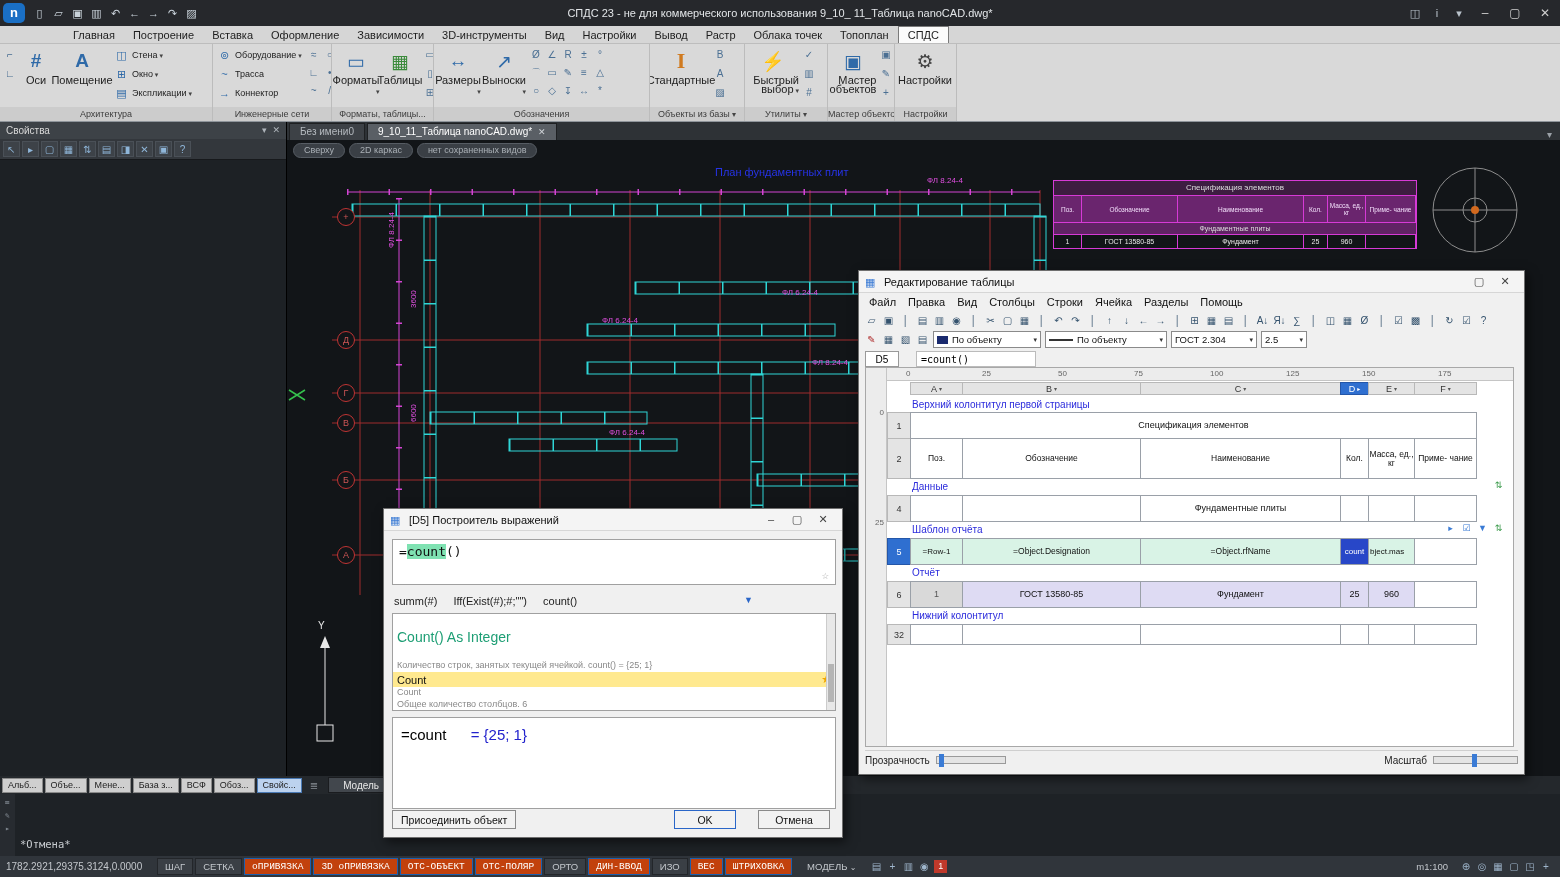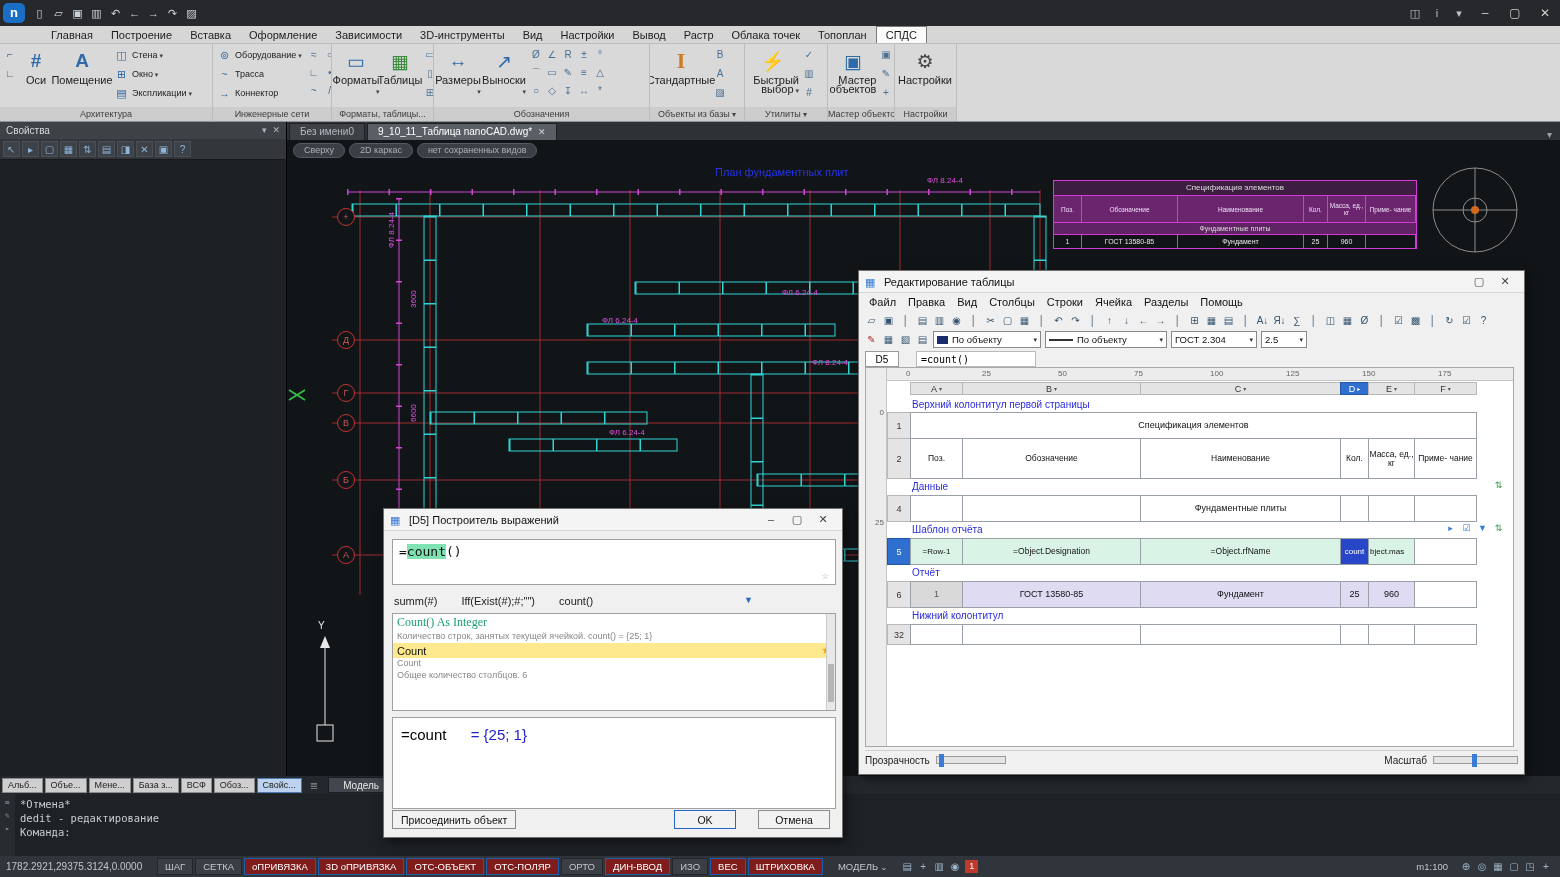--- a/index.html
+++ b/index.html
@@ -13,21 +13,21 @@
   .logo{width:22px;height:20px;margin:0 5px 0 3px;background:#1a6fc4;border-radius:5px;
     color:#fff;font-weight:bold;font-size:13px;text-align:center;line-height:20px;}
   .qicon{width:19px;height:17px;font-size:11px;color:#c9d2da;text-align:center;line-height:17px;cursor:default;}
   .win-title{position:absolute;left:0;right:0;text-align:center;font-size:11px;color:#e2e5e8;pointer-events:none;}
   .tb-right{margin-left:auto;display:flex;align-items:center;}
   .tb-icon{width:22px;text-align:center;font-size:11px;color:#b9c2cb;}
   .wbtn{width:30px;height:26px;line-height:26px;text-align:center;font-size:12px;color:#cfcfcf;}
 
   
   .menubar{position:absolute;left:0;top:26px;right:0;height:18px;background:#d6d6d6;
-    display:flex;align-items:flex-end;padding-left:42px;border-bottom:1px solid #bdbdbd;z-index:5;}
+    display:flex;align-items:flex-end;padding-left:64px;border-bottom:1px solid #bdbdbd;z-index:5;}
   .mtab{padding:1px 9px;font-size:11px;color:#1d1d1d;line-height:14px;white-space:nowrap;}
   .mtab.active{background:#fbfbfb;border:1px solid #7a7a7a;border-bottom:none;}
 
   
   .ribbon{position:absolute;left:0;top:44px;right:0;height:78px;background:#d9d9d9;
     border-bottom:1px solid #8f959b;z-index:5;}
   .rpanel{position:absolute;top:0;height:77px;border-right:1px solid #bcbcbc;}
   .rcap{position:absolute;left:0;right:0;bottom:0;height:14px;background:#cccccc;
     font-size:9px;color:#3c3c3c;text-align:center;line-height:14px;white-space:nowrap;overflow:hidden;}
   .rcap.drop::after{content:" ▾";font-size:8px;}
@@ -147,25 +147,25 @@
     display:flex;align-items:center;font-size:10px;color:#222;gap:6px;}
   .track{width:70px;height:8px;background:#e4e4e4;border:1px solid #9a9a9a;position:relative;}
   .thumb{position:absolute;top:-3px;width:5px;height:13px;background:#3a7bd5;}
 
   
   .eb{left:383px;top:508px;width:460px;height:330px;z-index:40;}
   .eb-formula{position:absolute;left:8px;top:30px;width:444px;height:46px;background:#fff;
     border:1px solid #a0a0a0;font-family:"DejaVu Sans Mono",monospace;font-size:13px;padding:4px 6px;color:#111;}
   .eb-formula .hl{background:#7fe2b2;}
   .eb-star{position:absolute;right:6px;bottom:2px;color:#b5b5b5;font-size:12px;}
-  .eb-funcs{position:absolute;left:10px;top:84px;height:16px;display:flex;gap:24px;
+  .eb-funcs{position:absolute;left:10px;top:84px;height:16px;display:flex;gap:16px;
     font-size:11px;color:#222;align-items:center;}
   .eb-list{position:absolute;left:8px;top:104px;width:444px;height:98px;background:#fff;
     border:1px solid #a0a0a0;overflow:hidden;}
-  .sig{font-family:Liberation Serif, serif;font-size:12px;color:#1d9e74;padding:1px 4px;}
+  .sig{font-family:Liberation Sans, sans-serif;font-size:14px;color:#1d9e74;padding:15px 4px;}
   .desc{font-size:9px;color:#888;padding:0 4px 2px;}
   .hlrow{background:#ffe98f;display:flex;align-items:center;padding:1px 4px;font-size:11px;color:#111;}
   .hlrow .star{margin-left:auto;color:#f0a500;font-size:11px;}
   .eb-scroll{position:absolute;right:0;top:0;width:9px;height:100%;background:#e8e8e8;border-left:1px solid #ccc;}
   .eb-scroll i{position:absolute;left:1px;right:1px;top:52%;height:40%;background:#b5b5b5;}
   .eb-preview{position:absolute;left:8px;top:208px;width:444px;height:92px;background:#fff;
     border:1px solid #a0a0a0;font-size:15px;padding:8px;}
   .eb-preview .v{color:#2222cc;margin-left:20px;}
   .btn{height:19px;border:1px solid #8a8a8a;background:#f2f2f2;font-size:10.5px;color:#111;
     display:inline-flex;align-items:center;justify-content:center;padding:0 8px;}
@@ -179,33 +179,33 @@
   .btab{height:15px;line-height:13px;padding:0 5px;font-size:9px;background:#cfcfcf;
     border:1px solid #8a8a8a;color:#222;margin-left:2px;white-space:nowrap;}
   .btab.active{background:#bcd2ee;border-color:#4a7ab5;}
   .modeltab{height:16px;line-height:15px;margin-left:10px;padding:0 14px;background:#42474d;
     border:1px solid #1a1c1f;color:#e8e8e8;font-size:10px;}
   .mt-icon{margin-left:8px;color:#8a9097;font-size:10px;}
 
   
   .cmd{position:absolute;left:0;top:794px;right:0;height:62px;background:#1e2226;
     color:#c9cdd1;font-family:"DejaVu Sans Mono",monospace;font-size:10.5px;padding:3px 4px 2px 20px;z-index:1;}
-  .cmdline{height:14px;line-height:14px;white-space:pre;}
+  .cmdline{height:14px;line-height:14px;white-space:pre;margin-top:40px;}
   .cmd-strip{position:absolute;left:0;top:0;width:15px;height:100%;background:#272b30;
     display:flex;flex-direction:column;align-items:center;gap:4px;padding-top:4px;}
   .cmd-strip span{color:#7d8realm}
   .cmd-strip span{color:#7d858d;font-size:8px;}
 
   
   .status{position:absolute;left:0;top:856px;right:0;height:21px;background:#30353b;
     display:flex;align-items:center;font-size:9.5px;color:#c3c7cc;padding:0 6px;z-index:5;}
   .coords{min-width:150px;font-size:10px;}
   .tog{height:17px;line-height:15px;padding:0 7px;margin:0 1px;background:#3a3f45;
     border:1px solid #23262a;color:#c3c7cc;white-space:nowrap;}
-  .tog.on{background:#7f1d1d;border-color:#1c5fae;color:#fff;}
+  .tog.on{background:#c2410c;border-color:#1c5fae;color:#fff;font-family:Liberation Mono, monospace;}
   .st-model{margin-left:14px;white-space:nowrap;}
   .st-model::after{content:" ⌄";font-size:8px;}
   .sic{width:16px;text-align:center;color:#9fb6cc;font-size:10px;}
   .badge{width:13px;height:13px;background:#c0392b;color:#fff;font-size:9px;text-align:center;
     line-height:13px;margin:0 2px;}
   .st-scale{margin:0 10px;white-space:nowrap;}
   .spacer{flex:1;}
 </style>
 </head>
 <body>
@@ -218,20 +218,21 @@
       <span class="qicon">▯</span>
         <span class="qicon">▱</span>
         <span class="qicon">▣</span>
         <span class="qicon">▥</span>
         <span class="qicon">↶</span>
         <span class="qicon">←</span>
         <span class="qicon">→</span>
         <span class="qicon">↷</span>
         <span class="qicon">▨</span>
     </div>
+    <div class="win-title">СПДС 23 - не для коммерческого использования 9_10_ 11_Таблица nanoCAD.dwg*</div>
     <div class="tb-right">
       <span class="tb-icon">◫</span>
       <span class="tb-icon">i</span>
       <span class="tb-icon">▾</span>
       <span class="wbtn">–</span>
       <span class="wbtn">▢</span>
       <span class="wbtn close">✕</span>
     </div>
   </div>
 

